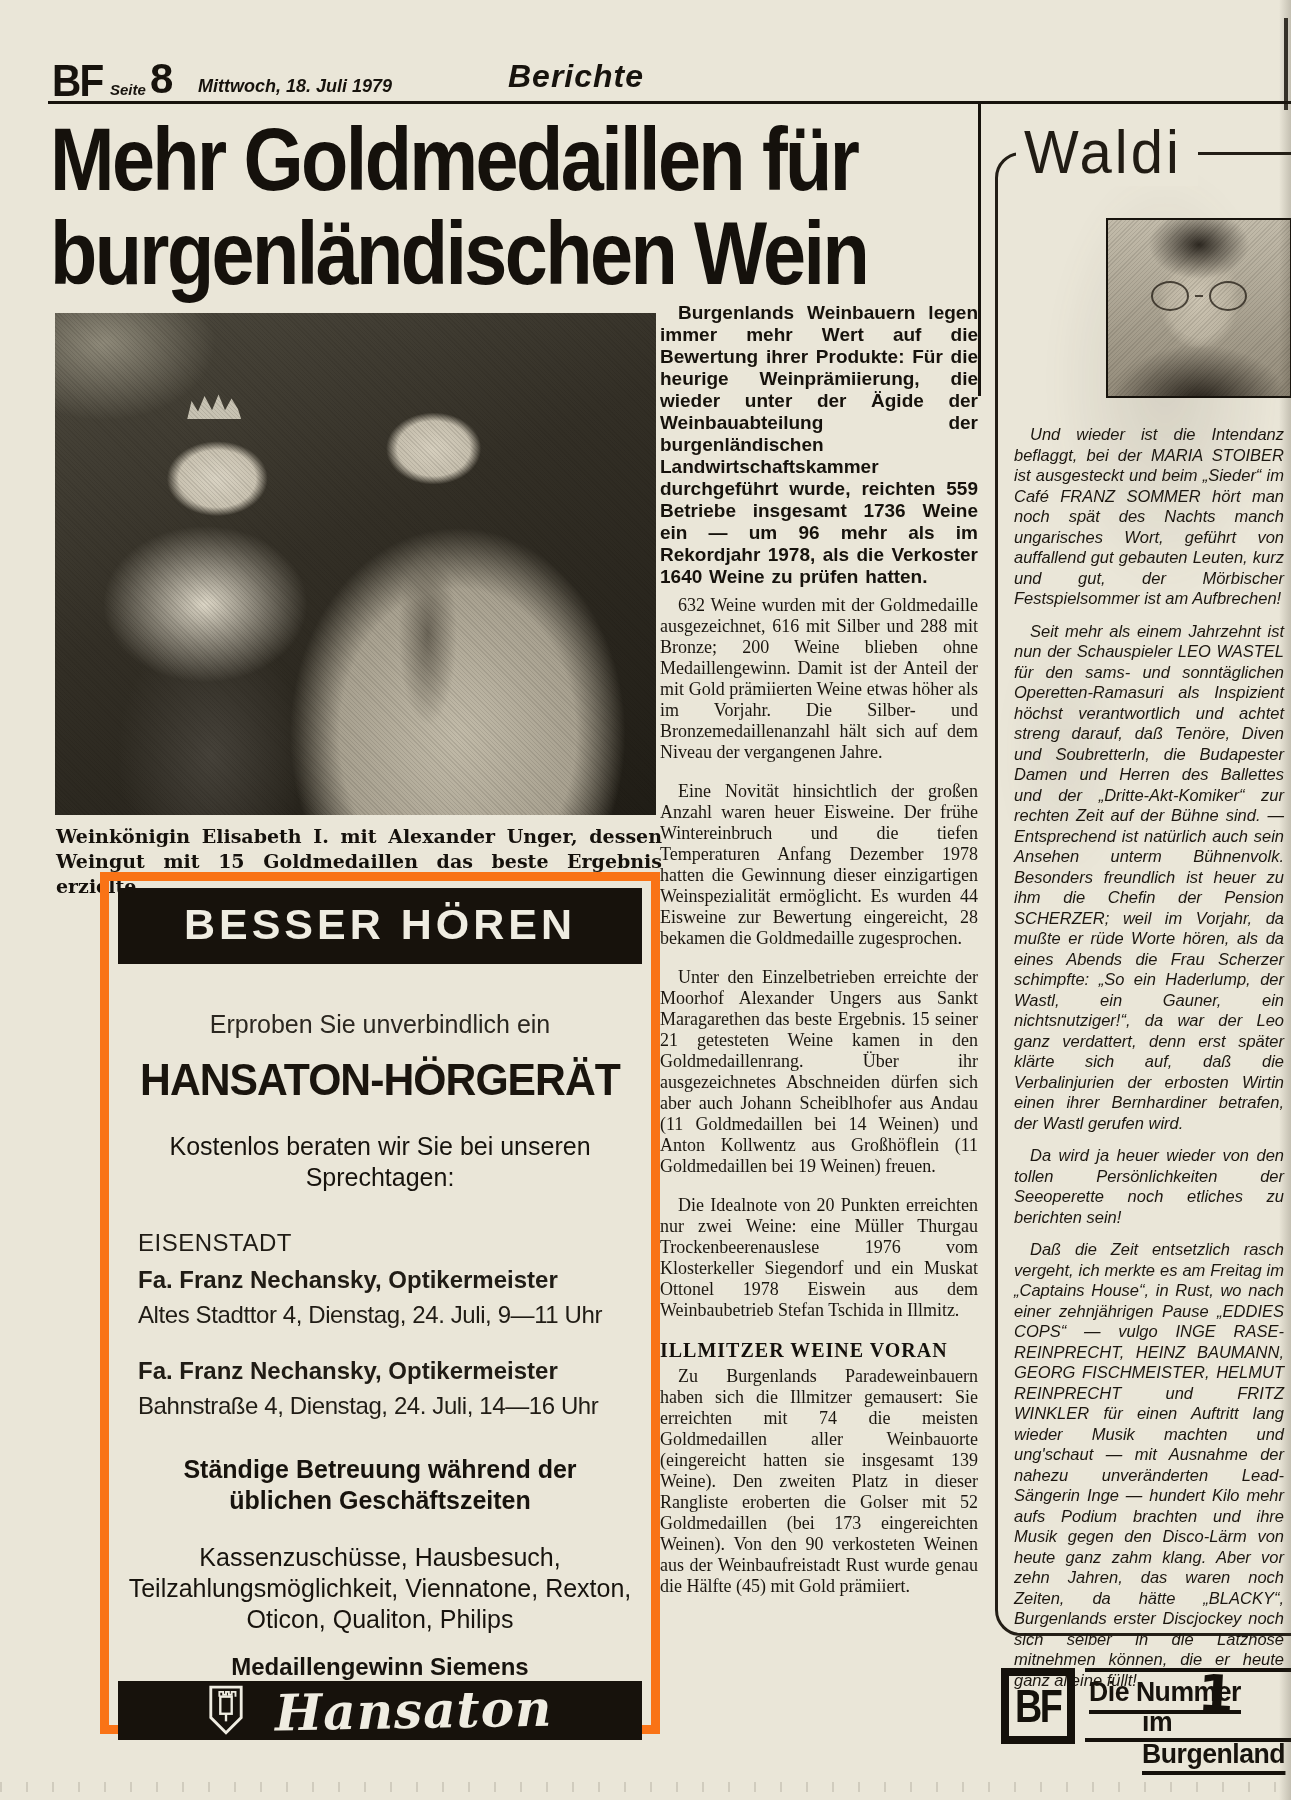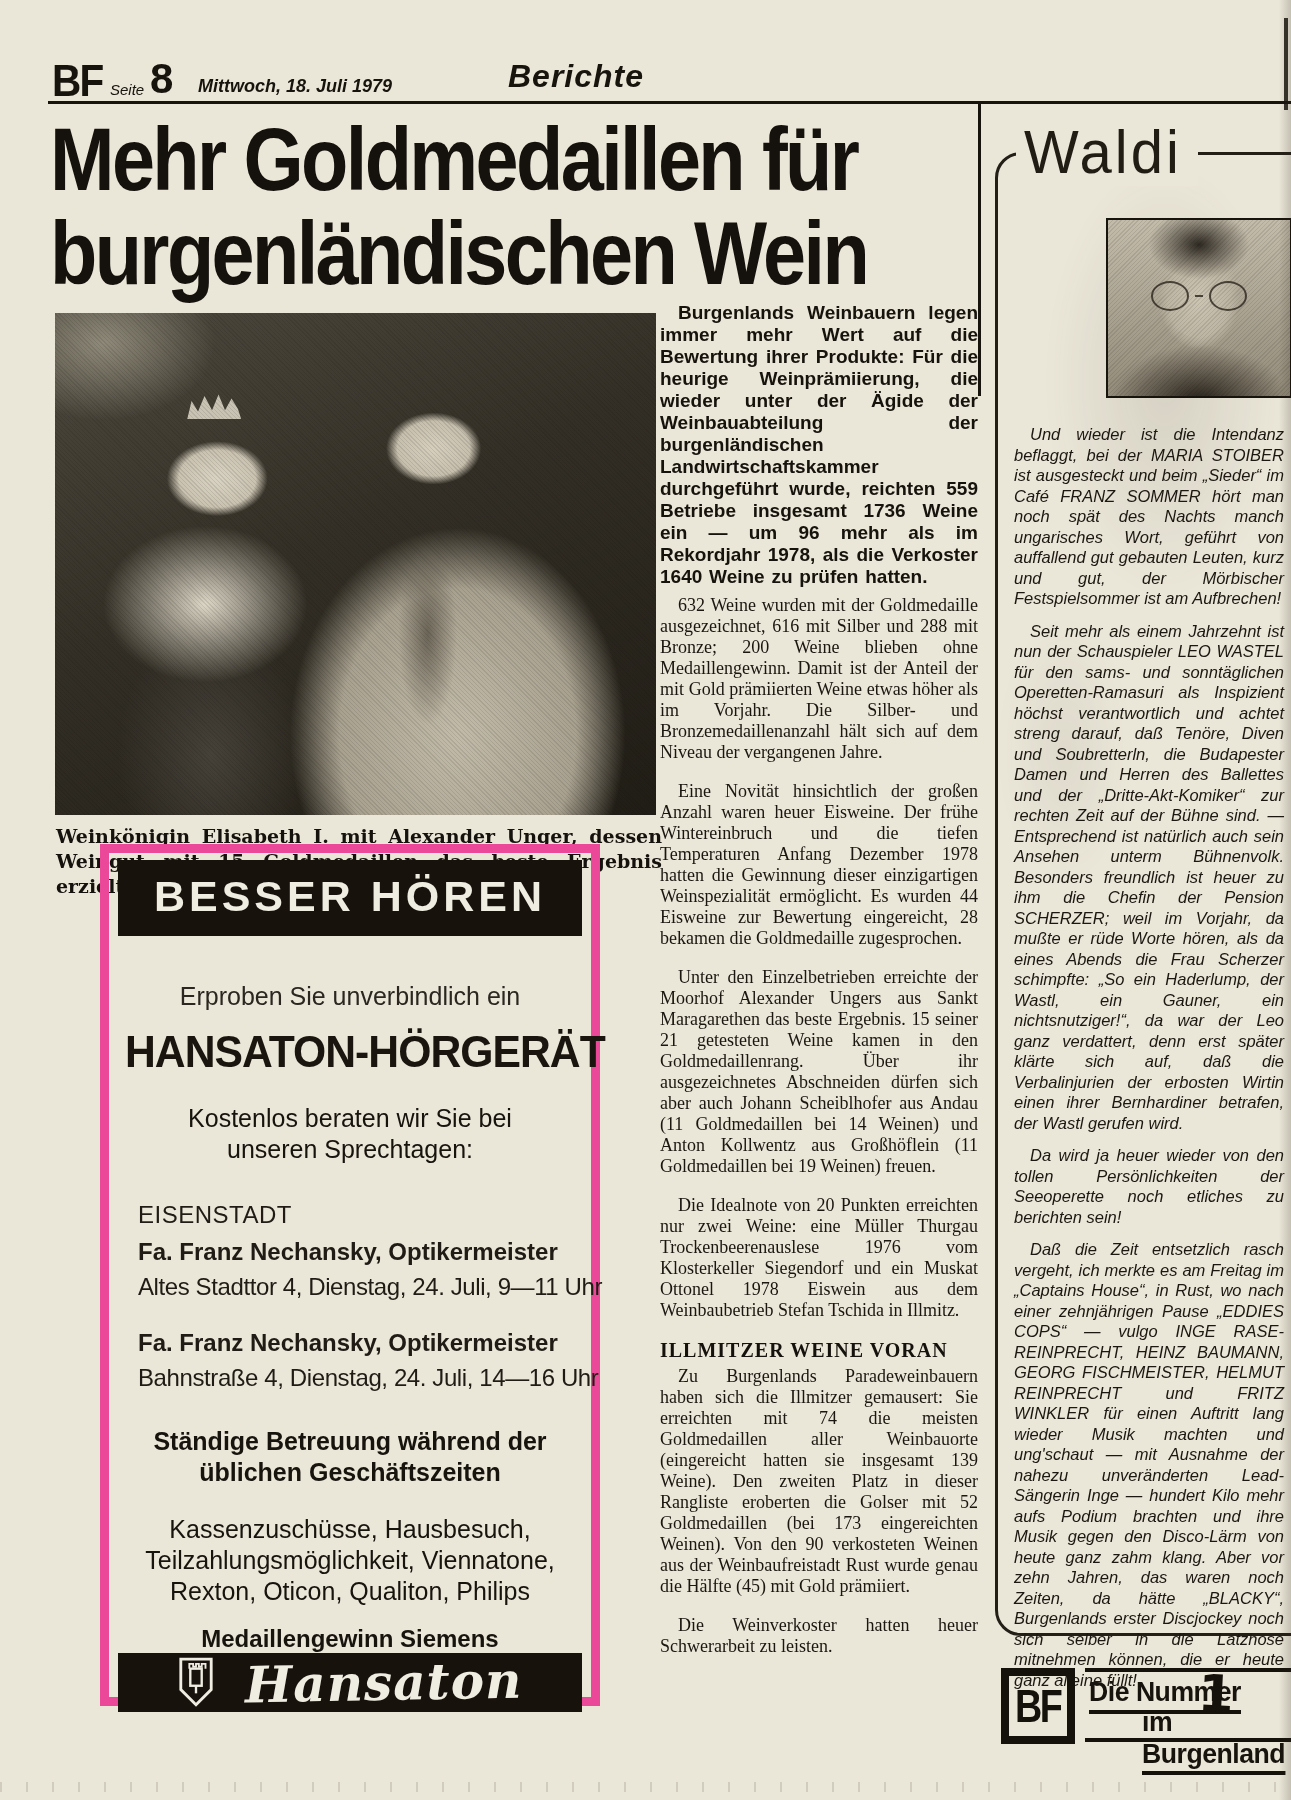--- a/index.html
+++ b/index.html
@@ -11,21 +11,21 @@
     background-color:#eae6d8;
     font-family:"Liberation Sans",sans-serif;color:#17130d;
   }
   .page::after{content:"";position:absolute;right:0;top:0;bottom:0;width:12px;
     background:linear-gradient(to left, rgba(45,38,26,.20), rgba(0,0,0,0));pointer-events:none;}
   .abs{position:absolute;}
 
   
   .brand-bf{left:52px;top:56px;font-size:44px;font-weight:bold;letter-spacing:-2px;
     transform:scaleX(.92);transform-origin:left;}
-  .seite{left:110px;top:81px;font-size:15px;font-weight:normal;font-style:italic;}
+  .seite{left:110px;top:81px;font-size:15px;font-weight:bold;font-style:italic;}
   .page-num{left:150px;top:55px;font-size:42px;font-weight:bold;}
   .hdr-date{left:198px;top:76px;font-size:18px;font-weight:bold;font-style:italic;}
   .section{left:508px;top:58px;font-size:32px;font-weight:bold;font-style:italic;letter-spacing:1px;}
   .hdr-rule{left:48px;top:101px;width:1243px;height:3px;background:#17130d;}
   .edge-mark{left:1284px;top:18px;width:4px;height:92px;background:#17130d;opacity:.85;}
 
   
   .headline{left:50px;top:112px;width:940px;}
   .headline .hl{font-size:89px;font-weight:bold;letter-spacing:-3px;line-height:94px;
     transform:scaleX(.87);transform-origin:left;white-space:nowrap;color:#15110c;}
@@ -43,21 +43,21 @@
       linear-gradient(155deg, #58534706 0%, #4e4a3f 0%, #332f26 45%, #201d16 100%);
   }
   .photo-main::after{content:"";position:absolute;inset:0;
     background:repeating-linear-gradient(45deg, rgba(18,14,8,.10) 0 1px, rgba(0,0,0,0) 1px 3px);}
   .photo-crown{position:absolute;left:22%;top:16%;width:54px;height:26px;background:#d7d1c1;opacity:.9;
     clip-path:polygon(0 100%,8% 30%,20% 70%,32% 10%,46% 65%,58% 5%,70% 65%,82% 20%,94% 60%,100% 100%);}
   .caption{left:56px;top:824px;width:606px;font-family:"DejaVu Serif",serif;font-weight:bold;
     font-size:19px;line-height:25px;text-align:justify;color:#15110c;}
 
   
-  .ad-box{left:100px;top:844px;width:500px;height:862px;border:9px solid #ec4899;box-sizing:border-box;}
+  .ad-box{left:100px;top:872px;width:560px;height:862px;border:9px solid #f97316;box-sizing:border-box;}
   .ad-inner{display:flex;flex-direction:column;height:100%;padding:7px 9px;box-sizing:border-box;}
   .ad-banner-top{background:#17120c;color:#efece1;text-align:center;font-weight:bold;
     font-size:43px;letter-spacing:4px;padding:12px 0 15px;}
   .ad-intro{margin-top:46px;text-align:center;font-size:25px;color:#2b2720;}
   .ad-product{margin-top:16px;text-align:center;font-size:44px;font-weight:bold;letter-spacing:-1px;
     white-space:nowrap;transform:scaleX(.97);transform-origin:center;color:#1a150e;}
   .ad-subtitle{margin-top:26px;text-align:center;font-size:25px;line-height:31px;padding:0 28px;}
   .ad-locations{margin-top:36px;padding-left:20px;font-size:24px;color:#201c15;}
   .ad-city{letter-spacing:.5px;}
   .ad-firm{font-weight:bold;margin-top:9px;}
@@ -182,21 +182,20 @@
   </div>
 
   <div class="abs article-col">
     <p class="lead" style="margin:0;">Burgenlands Weinbauern legen immer mehr Wert auf die Bewertung ihrer Produkte: Für die heurige Weinprämiierung, die wieder unter der Ägide der Weinbauabteilung der burgenländischen Landwirtschaftskammer durchgeführt wurde, reichten 559 Betriebe insgesamt 1736 Weine ein — um 96 mehr als im Rekordjahr 1978, als die Verkoster 1640 Weine zu prüfen hatten.</p>
     <p class="bodytext">632 Weine wurden mit der Goldmedaille ausgezeichnet, 616 mit Silber und 288 mit Bronze; 200 Weine blieben ohne Medaillengewinn. Damit ist der Anteil der mit Gold prämiierten Weine etwas höher als im Vorjahr. Die Silber- und Bronzemedaillenanzahl hält sich auf dem Niveau der vergangenen Jahre.</p>
     <p class="bodytext">Eine Novität hinsichtlich der großen Anzahl waren heuer Eisweine. Der frühe Wintereinbruch und die tiefen Temperaturen Anfang Dezember 1978 hatten die Gewinnung dieser einzigartigen Weinspezialität ermöglicht. Es wurden 44 Eisweine zur Bewertung eingereicht, 28 bekamen die Goldmedaille zugesprochen.</p>
     <p class="bodytext">Unter den Einzelbetrieben erreichte der Moorhof Alexander Ungers aus Sankt Maragarethen das beste Ergebnis. 15 seiner 21 getesteten Weine kamen in den Goldmedaillenrang. Über ihr ausgezeichnetes Abschneiden dürfen sich aber auch Johann Scheiblhofer aus Andau (11 Goldmedaillen bei 14 Weinen) und Anton Kollwentz aus Großhöflein (11 Goldmedaillen bei 19 Weinen) freuen.</p>
     <p class="bodytext">Die Idealnote von 20 Punkten erreichten nur zwei Weine: eine Müller Thurgau Trockenbeerenauslese 1976 vom Klosterkeller Siegendorf und ein Muskat Ottonel 1978 Eiswein aus dem Weinbaubetrieb Stefan Tschida in Illmitz.</p>
     <div class="subhead">ILLMITZER WEINE VORAN</div>
     <p class="bodytext" style="margin-top:4px;">Zu Burgenlands Paradeweinbauern haben sich die Illmitzer gemausert: Sie erreichten mit 74 die meisten Goldmedaillen aller Weinbauorte (eingereicht hatten sie insgesamt 139 Weine). Den zweiten Platz in dieser Rangliste eroberten die Golser mit 52 Goldmedaillen (bei 173 eingereichten Weinen). Von den 90 verkosteten Weinen aus der Weinbaufreistadt Rust wurde genau die Hälfte (45) mit Gold prämiiert.</p>
-    <p class="bodytext">Die Weinverkoster hatten heuer Schwerarbeit zu leisten.</p>
   </div>
   <div class="abs col-rule"></div>
 
   <div class="abs ghost1"></div>
   <div class="abs ghost2"></div>
   <div class="abs waldi-box"></div>
   <div class="abs waldi-title">Waldi</div>
   <div class="abs portrait">
     <div class="portrait-glasses">
       <span class="lens"></span>

